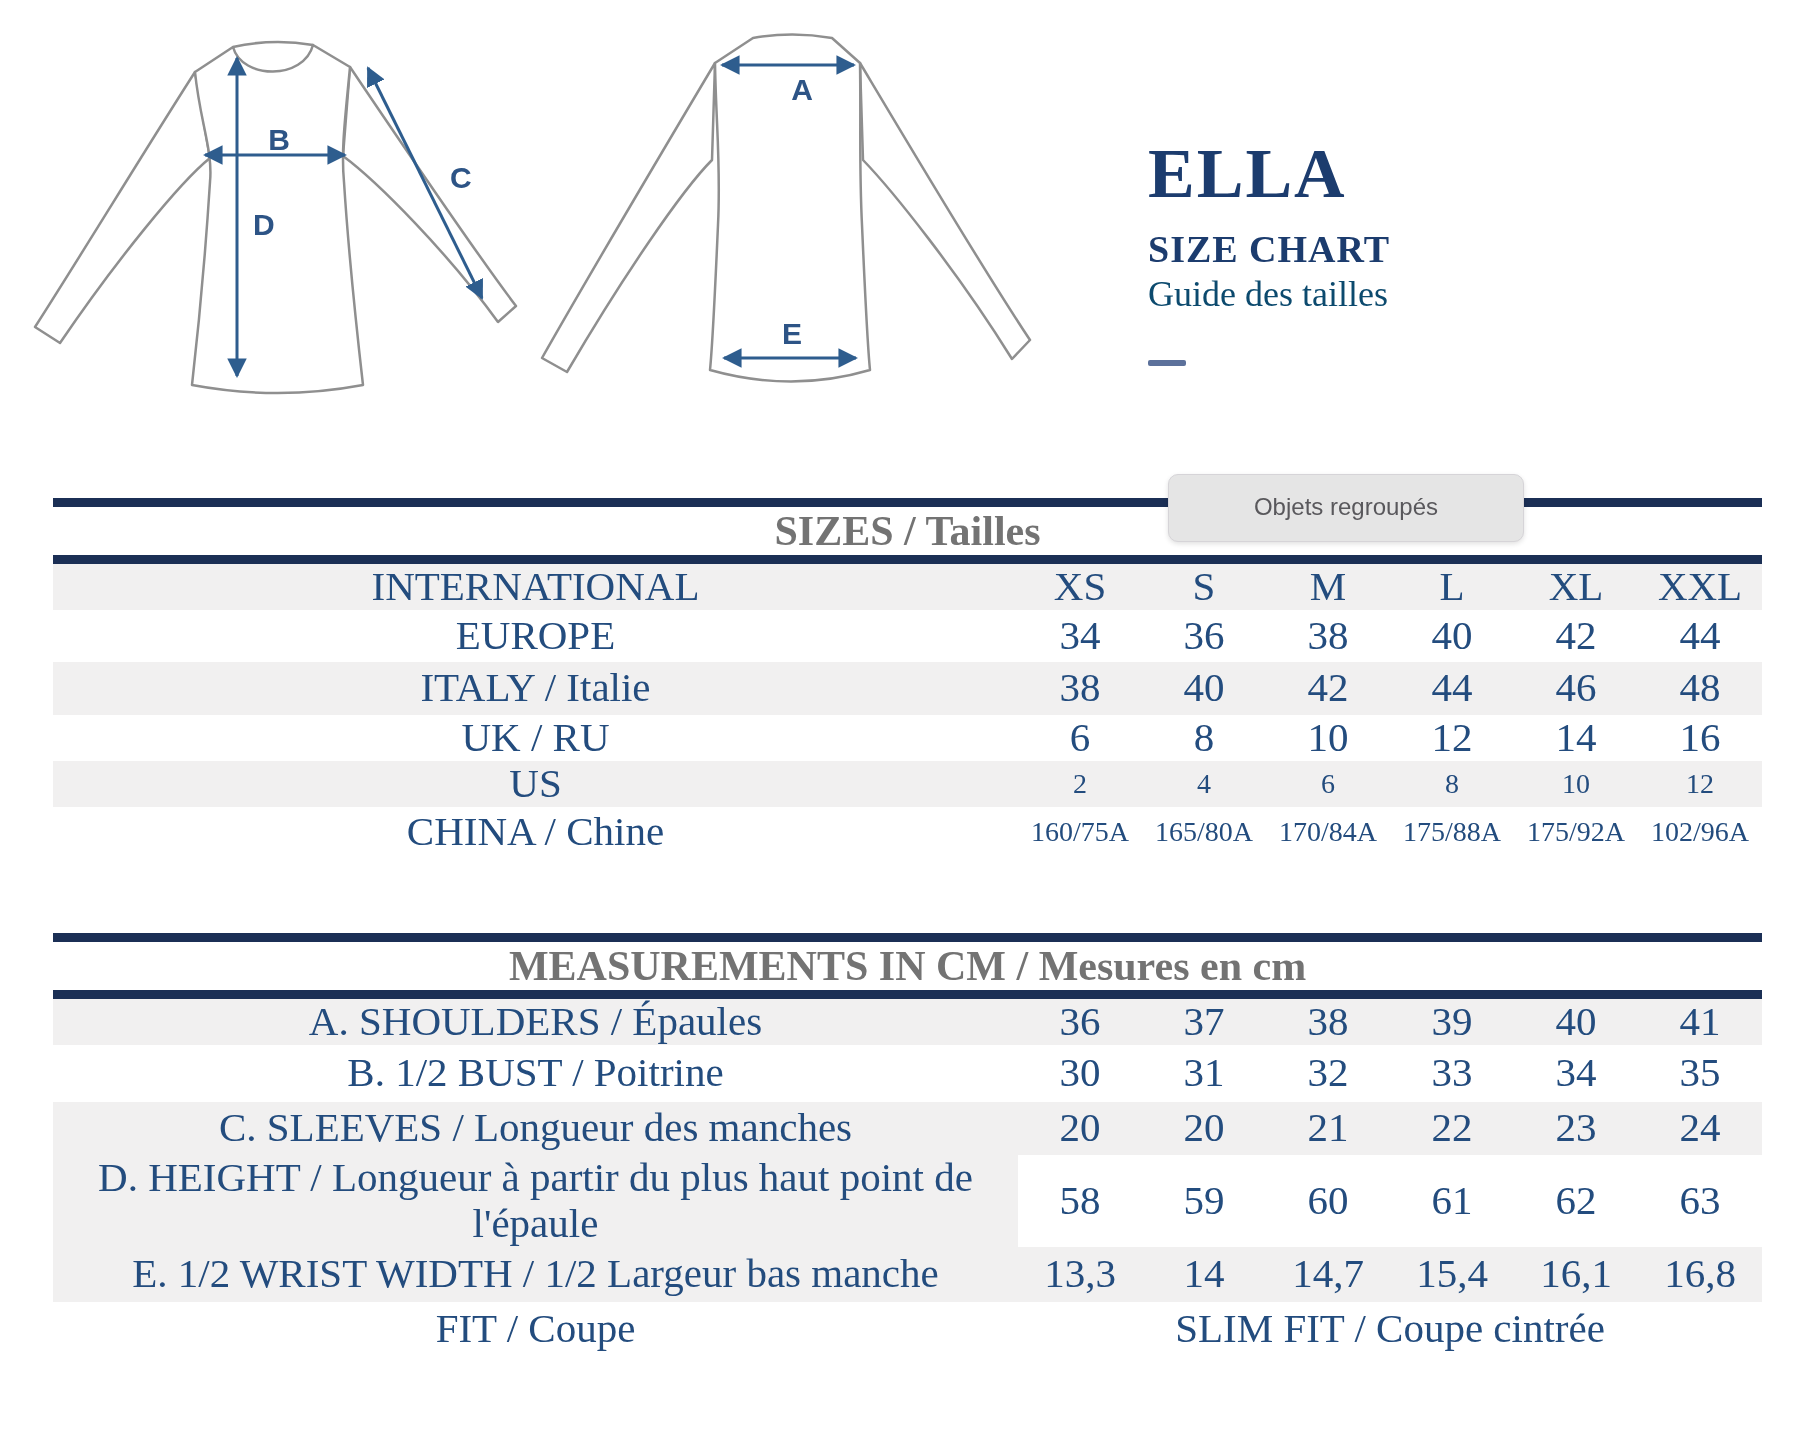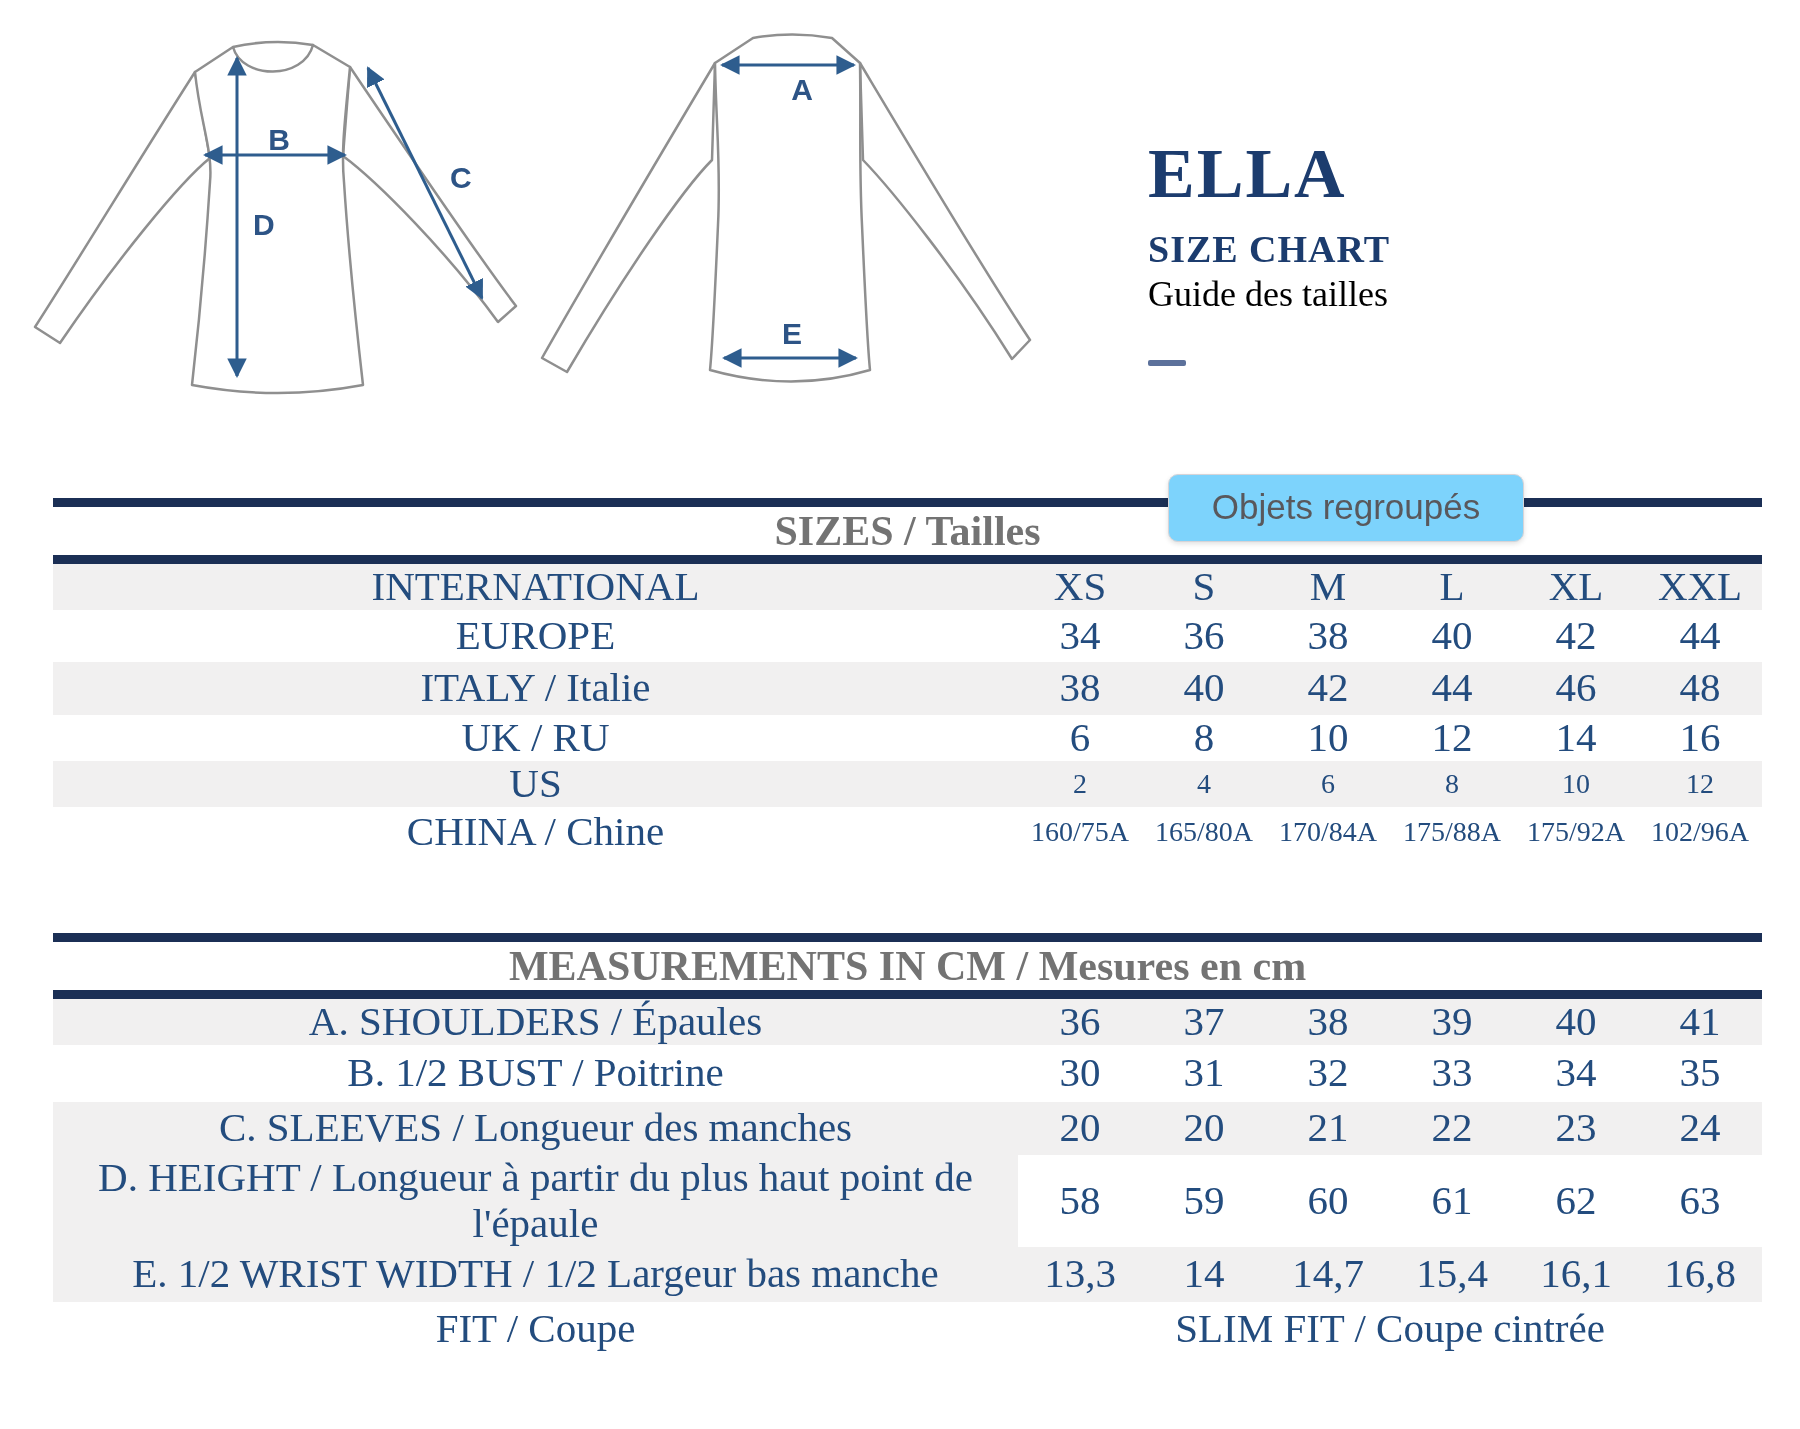--- a/index.html
+++ b/index.html
@@ -17,29 +17,29 @@
   .measure{stroke:#2e5d8e;stroke-width:3;fill:none;}
   .measure-label{
     font-family:"Liberation Sans",sans-serif;font-weight:bold;
     font-size:30px;fill:#2d5486;
   }
 
   
   .title-block{position:absolute;left:1148px;top:138px;color:#1c3c6e;}
   .title-name{font-size:70px;font-weight:bold;line-height:72px;letter-spacing:2px;margin:0;}
   .title-sub{font-size:38px;font-weight:bold;line-height:46px;letter-spacing:1px;margin:16px 0 0 0;}
-  .title-sub-fr{font-size:36px;font-weight:normal;line-height:44px;margin:0;color:#000000;}
+  .title-sub-fr{font-size:36px;font-weight:normal;line-height:44px;margin:0;color:#0c4a6e;}
   .title-dash{width:38px;height:6px;background:#5c719b;margin-top:44px;border-radius:2px;}
 
   
   .tooltip{
     position:absolute;left:1168px;top:474px;width:356px;height:68px;
-    box-sizing:border-box;background:#7dd3fc;border:1px solid #d6d4d8;
+    box-sizing:border-box;background:#e5e5e5;border:1px solid #d6d4d8;
     border-radius:10px;box-shadow:0 2px 5px rgba(0,0,0,0.12);
-    font-family:"Liberation Sans",sans-serif;font-size:35px;color:#59585c;
+    font-family:"Liberation Sans",sans-serif;font-size:24px;color:#59585c;
     text-align:center;line-height:64px;z-index:5;
   }
 
   
   .tbl{position:absolute;border-collapse:collapse;table-layout:fixed;width:1709px;left:53px;}
   #sizes-table{top:498px;}
   #measurements-table{top:933px;}
   .tbl th.hdr{
     border-top:9px solid #1b2f55;border-bottom:9px solid #1b2f55;
     height:46px;padding:0;text-align:center;

